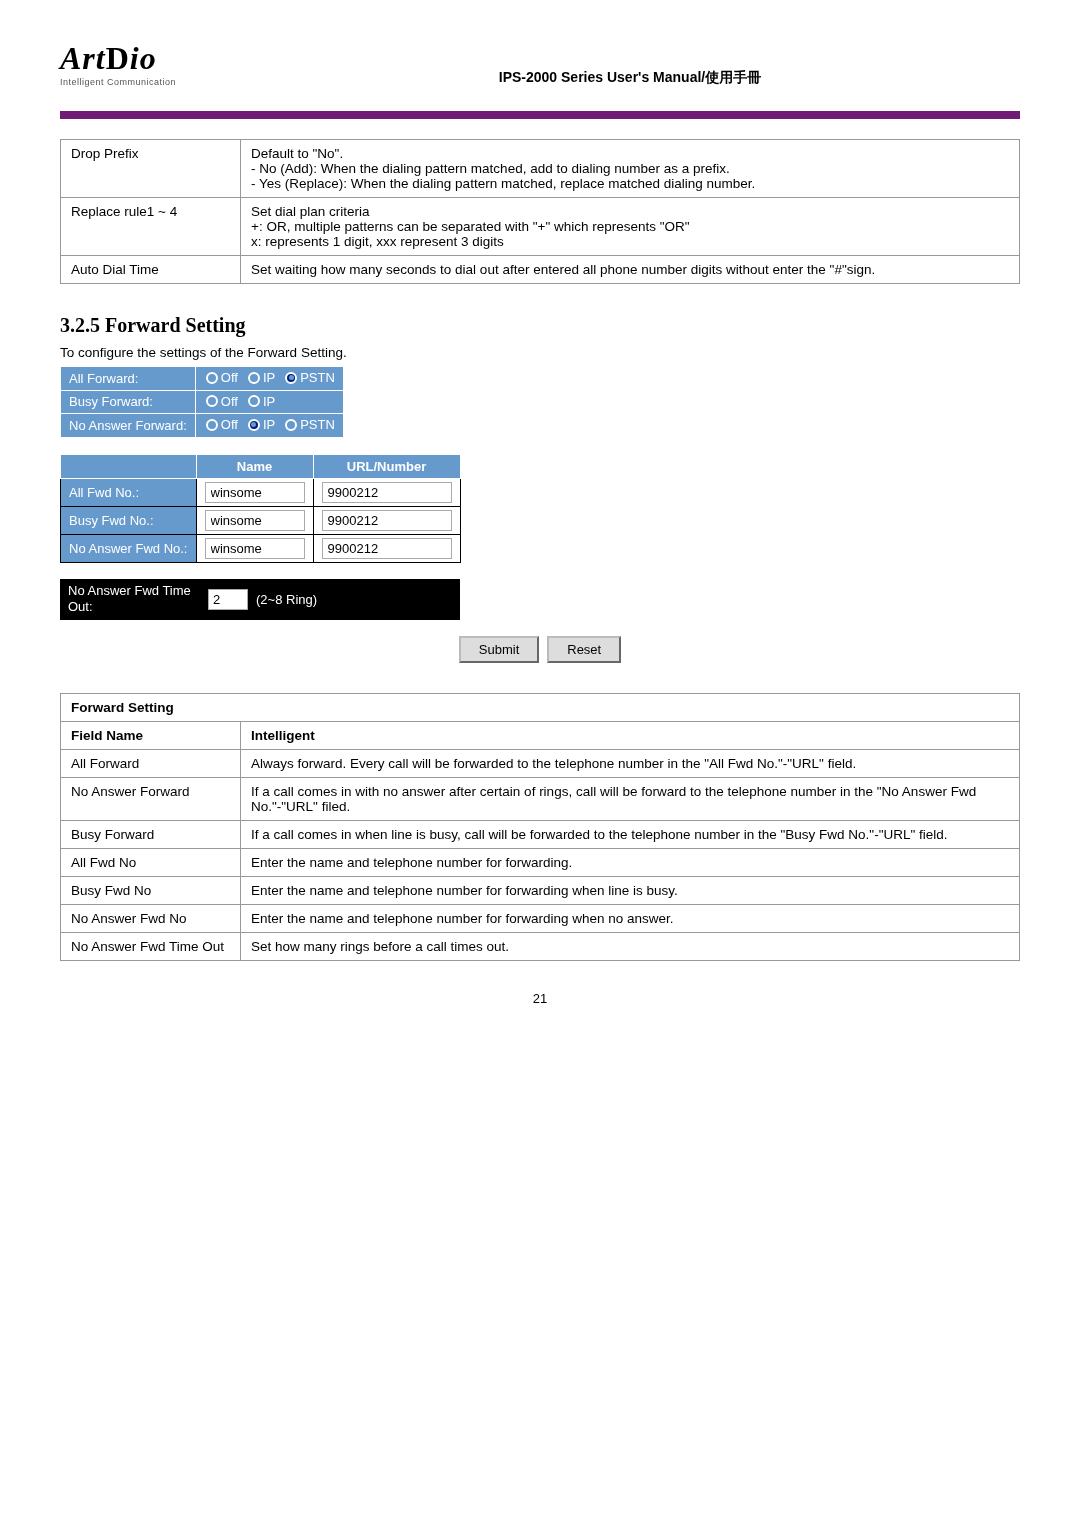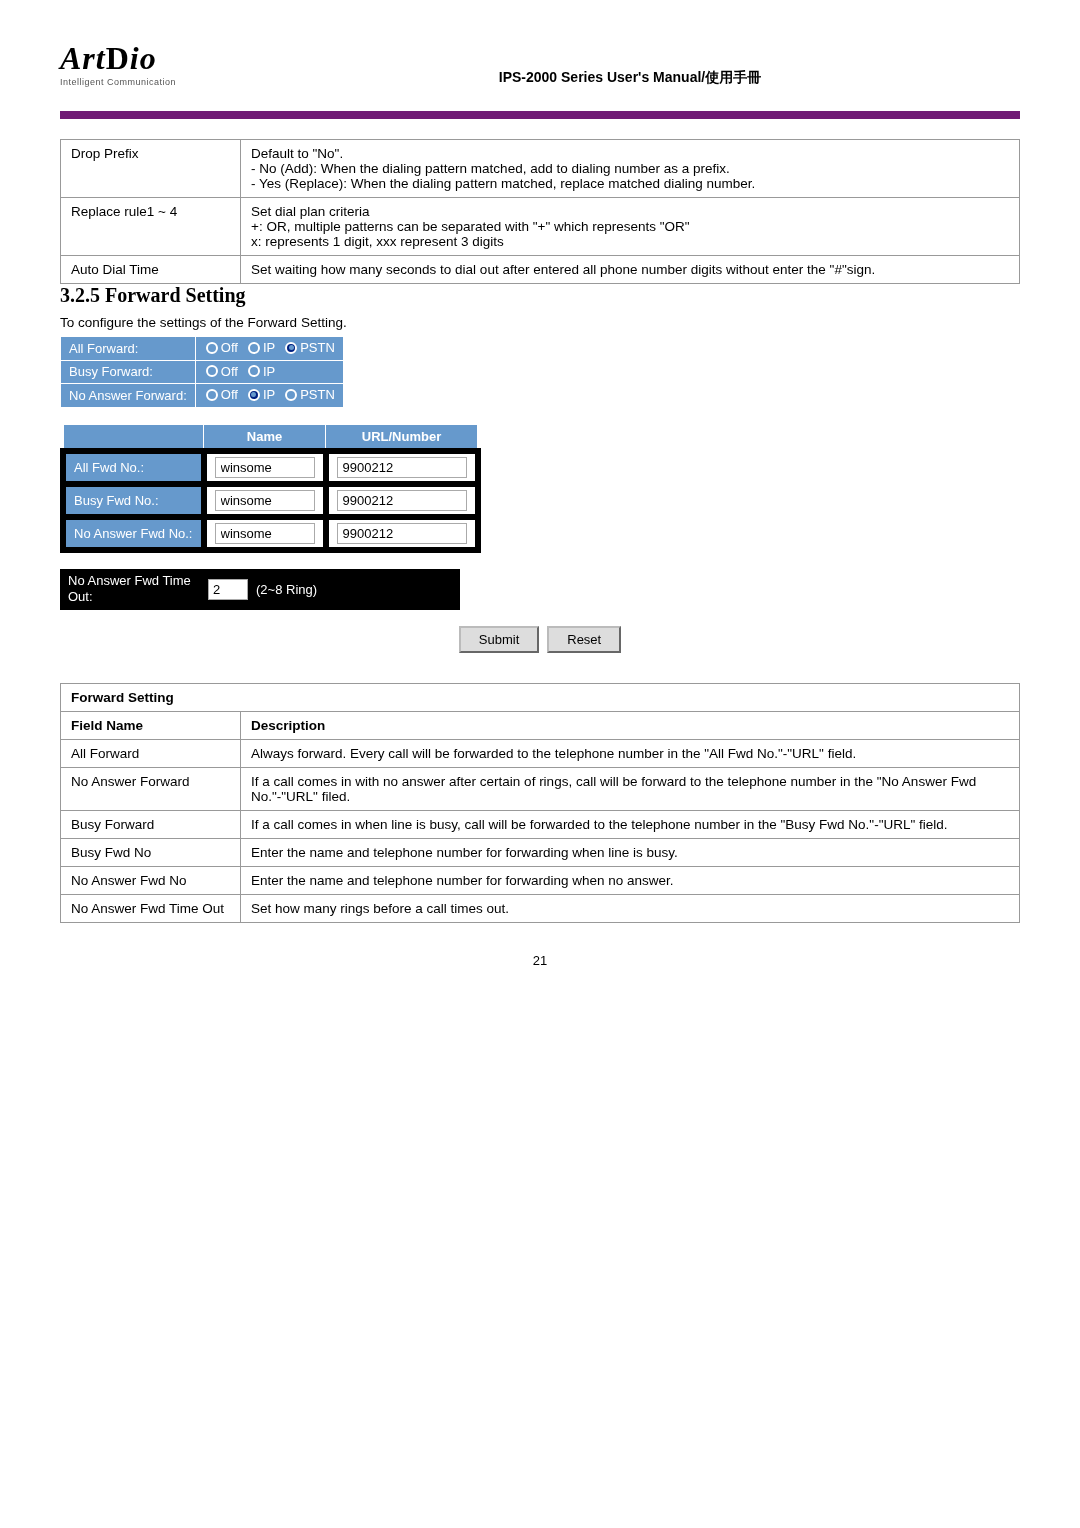--- a/index.html
+++ b/index.html
@@ -40,20 +40,21 @@
       flex: 1;
       text-align: center;
       font-size: 14px;
       font-weight: bold;
     }
 
     
     .main-table {
       width: 100%;
       border-collapse: collapse;
+      margin-bottom: 30px;
     }
     .main-table td {
       border: 1px solid #999;
       padding: 6px 10px;
       vertical-align: top;
       font-size: 13.5px;
     }
     .main-table td:first-child {
       width: 180px;
       white-space: nowrap;
@@ -126,21 +127,21 @@
       background: #6699cc;
       color: #fff;
       border: 1px solid #fff;
       padding: 4px 20px;
       text-align: center;
       font-weight: bold;
     }
     .name-url-table td {
       background: #6699cc;
       color: #fff;
-      border: 6px solid #000000;
+      border: 1px solid #000000;
       padding: 3px 8px;
     }
     .fake-input {
       background: #fff;
       color: #000;
       border: 1px solid #aaa;
       padding: 2px 5px;
       font-size: 13px;
       display: inline-block;
       width: 100%;
@@ -345,35 +346,39 @@
   <button class="btn">Reset</button>
 </div>
 
 <table class="desc-table">
   <tbody id="desc-table-body">
       <tr class="section-title-row">
         <td colspan="2">Forward Setting</td>
       </tr>
       <tr class="header-row">
         <td>Field Name</td>
-        <td>Description</td>
+        <td>Intelligent</td>
       </tr>
       <tr>
         <td>All Forward</td>
         <td>Always forward. Every call will be forwarded to the telephone number in the "All Fwd No."-"URL" field.</td>
       </tr>
       <tr>
         <td>No Answer Forward</td>
         <td>If a call comes in with no answer after certain of rings, call will be forward to the telephone number in the "No Answer Fwd No."-"URL" filed.</td>
       </tr>
       <tr>
         <td>Busy Forward</td>
         <td>If a call comes in when line is busy, call will be forwarded to the telephone number in the "Busy Fwd No."-"URL" field.</td>
       </tr>
       <tr>
+        <td>All Fwd No</td>
+        <td>Enter the name and telephone number for forwarding.</td>
+      </tr>
+      <tr>
         <td>Busy Fwd No</td>
         <td>Enter the name and telephone number for forwarding when line is busy.</td>
       </tr>
       <tr>
         <td>No Answer Fwd No</td>
         <td>Enter the name and telephone number for forwarding when no answer.</td>
       </tr>
       <tr>
         <td>No Answer Fwd Time Out</td>
         <td>Set how many rings before a call times out.</td>

